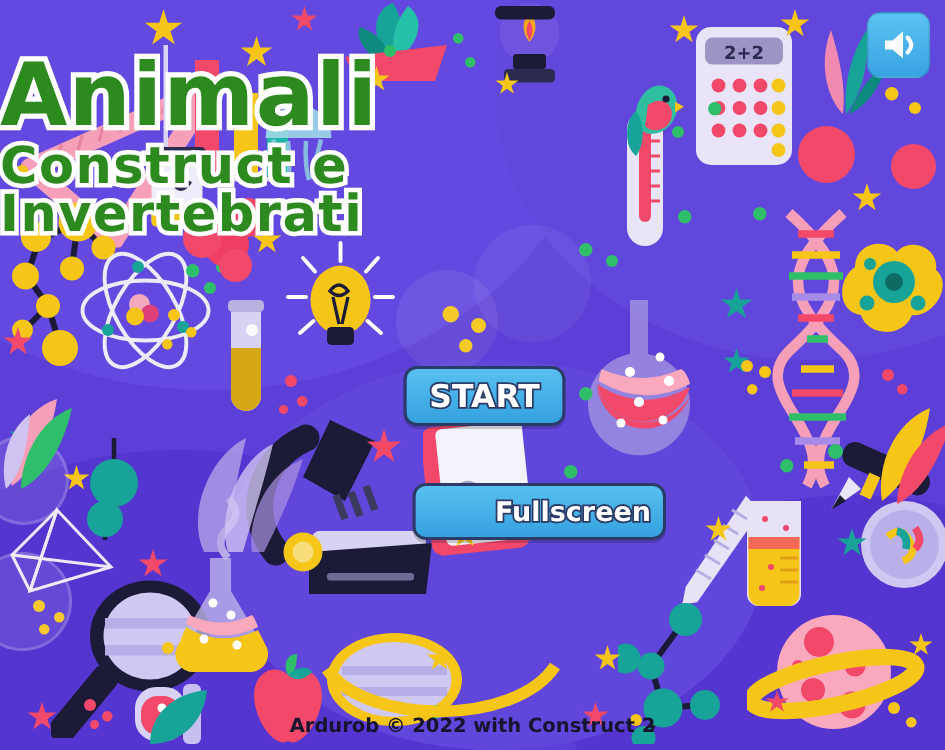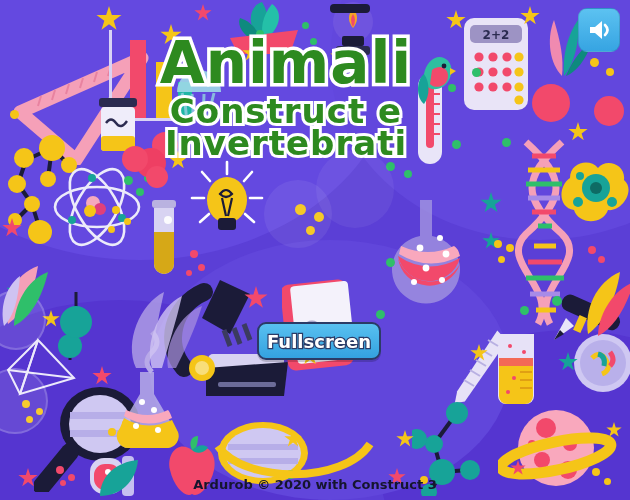--- a/index.html
+++ b/index.html
@@ -12,21 +12,21 @@
   
   .blob{position:absolute;border-radius:50%;background:#6449e0;}
 
   
   .star{position:absolute;clip-path:polygon(50% 0%,61% 35%,98% 35%,68% 57%,79% 91%,50% 70%,21% 91%,32% 57%,2% 35%,39% 35%);}
   .dot{position:absolute;border-radius:50%;}
   .rect{position:absolute;}
   .circ{position:absolute;border-radius:50%;}
 
   
-  #titleWrap{position:absolute;left:0;top:34px;width:572px;text-align:center;z-index:40;}
+  #titleWrap{position:absolute;left:0;top:34px;width:572px;z-index:40;}
   .ttl{
     font-weight:bold;color:#2d8a1f;letter-spacing:1px;line-height:1;
     -webkit-text-stroke:7px #ffffff; paint-order:stroke fill;
     text-stroke:7px #ffffff;
     font-family:"DejaVu Sans", sans-serif;
   }
   #t1{font-size:58px;}
   #t2{font-size:34px;margin-top:2px;-webkit-text-stroke-width:6px;}
   #t3{font-size:34px;margin-top:-2px;-webkit-text-stroke-width:6px;}
 
@@ -36,21 +36,21 @@
     background:linear-gradient(#58c0f0,#34a2e0);
     border:2px solid #2b3b66;border-radius:9px;
     color:#fff;font-weight:bold;
     display:flex;align-items:center;justify-content:center;
     -webkit-text-stroke:2.4px #2b3b66; paint-order:stroke fill;
     box-shadow:0 2px 0 rgba(0,0,0,.18);
     font-family:"DejaVu Sans", sans-serif;
     cursor:pointer;
   }
   #startBtn{left:269px;top:244px;width:104px;height:36px;font-size:21px;}
-  #fsBtn{left:257px;top:322px;width:120px;height:34px;font-size:18px;}
+  #fsBtn{left:275px;top:322px;width:120px;height:34px;font-size:18px;padding-left:45px;}
 
   
   #sound{
     position:absolute;right:10px;top:8px;width:40px;height:42px;z-index:60;
     background:linear-gradient(#5cc2f1,#36a4e2);border-radius:9px;
     border:1px solid rgba(0,0,0,.12);
     display:flex;align-items:center;justify-content:center;cursor:pointer;
   }
 
   
@@ -545,19 +545,22 @@
   <svg style="position:absolute;left:214px;top:440px;" width="160" height="50" viewBox="0 0 160 50">
     <path d="M4 6 C30 44 130 44 156 4" stroke="#f5c518" stroke-width="8" fill="none"></path>
   </svg>
 
   <svg style="position:absolute;left:96px;top:458px;" width="46" height="42" viewBox="0 0 46 42">
     <path d="M4 38 C4 18 20 4 42 2 C40 24 24 38 4 38Z" fill="#17a398"></path>
   </svg>
 
   <svg style="position:absolute;left:66px;top:416px;" width="0" height="0"></svg>
 
+  <div class="btn" id="startBtn">
+    <span>START</span>
+  </div>
   <div class="btn" id="fsBtn">
     <span>Fullscreen</span>
   </div>
 
-  <div id="footer">Ardurob © 2020 with Construct 3</div>
+  <div id="footer">Ardurob © 2022 with Construct 2</div>
 
 </div>
 
 </body></html>

